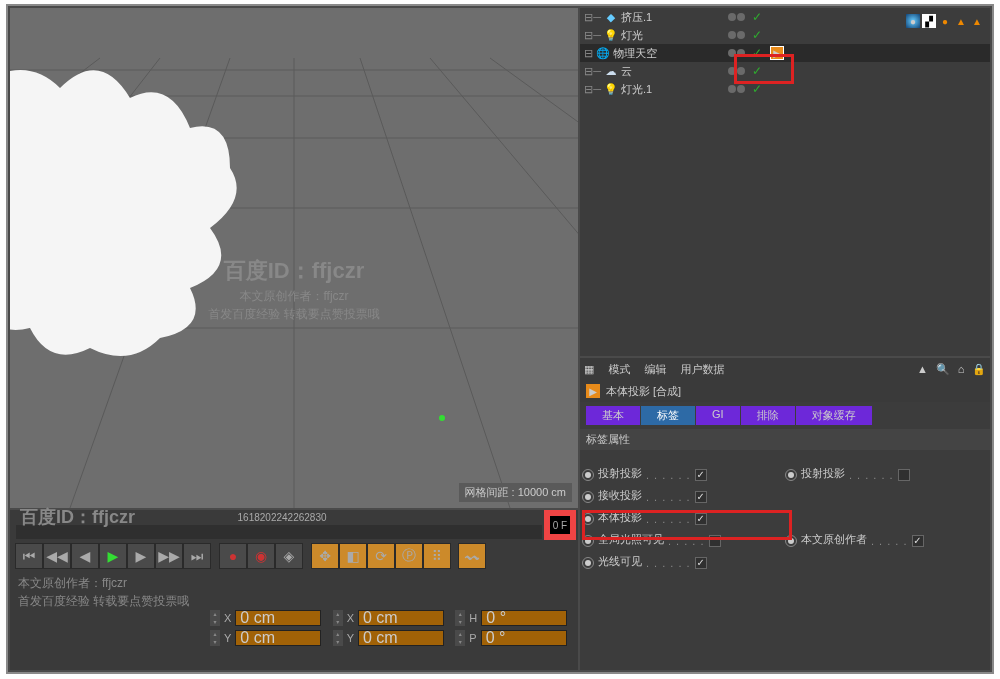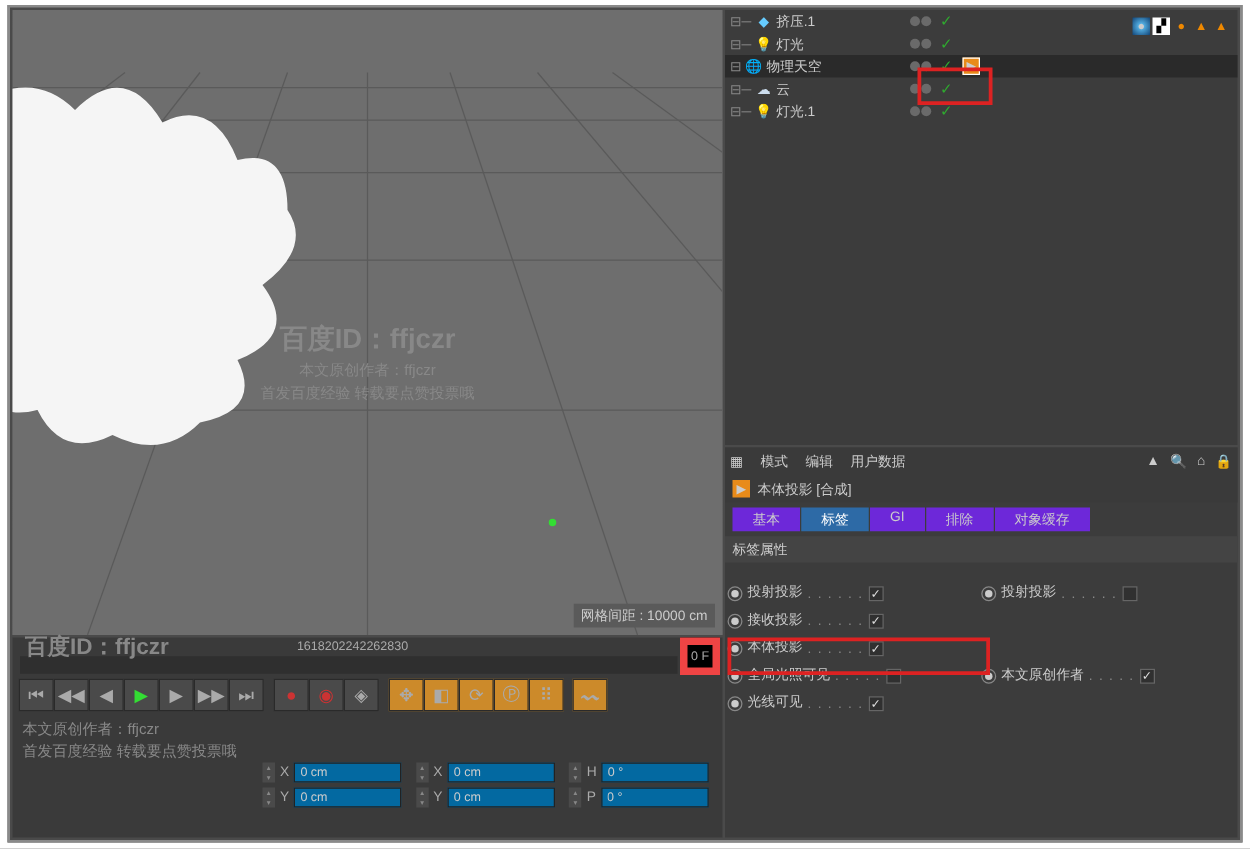--- a/index.html
+++ b/index.html
@@ -41,21 +41,21 @@
 .tl-nums { display: flex; justify-content: center; padding: 2px 36px 0 12px; }
 .tl-track { height: 14px; background: #2f2f2f; margin: 2px 36px 0 6px; position: relative; }
 .tl-field { position: absolute; right: 2px; top: 0; width: 32px; height: 30px; background: #000000; border: 6px solid #ef4444; display: flex; align-items: center; justify-content: center; }
 .toolbar { height: 30px; display: flex; align-items: center; gap: 0; padding: 0 4px; margin-top: 2px; }
 .tb-btn { width: 28px; height: 26px; background: #4a4a4a; border: 1px solid #2a2a2a; display: flex; align-items: center; justify-content: center; font-size: 14px; }
 .tb-btn.orange { background: #cc8a2a; }
 .tb-grp { display: flex; gap: 0; padding: 1px; }
 .coords { position: absolute; left: 2px; top: 566px; width: 568px; bottom: 2px; background: #3a3a3a; color: #aaa; font-size: 11px; }
 .coord-row { display: flex; align-items: center; height: 20px; }
 .coord-cell { display: flex; align-items: center; gap: 4px; width: 180px; }
-.coord-input { background: #0369a1; border: 1px solid #222; color: #ccc; width: 86px; height: 16px; padding: 0 4px; font-size: 10px; }
+.coord-input { background: #a16207; border: 1px solid #222; color: #ccc; width: 86px; height: 16px; padding: 0 4px; font-size: 16px; }
 .spin { width: 10px; height: 16px; background: #4a4a4a; display: flex; flex-direction: column; }
 .spin span { flex: 1; font-size: 6px; text-align: center; color: #888; }
 </style>
 </head>
 <body>
 
 <div class="frame">
 
   <div class="viewport">
     <svg class="grid-floor" viewBox="0 0 568 500" preserveAspectRatio="none">

